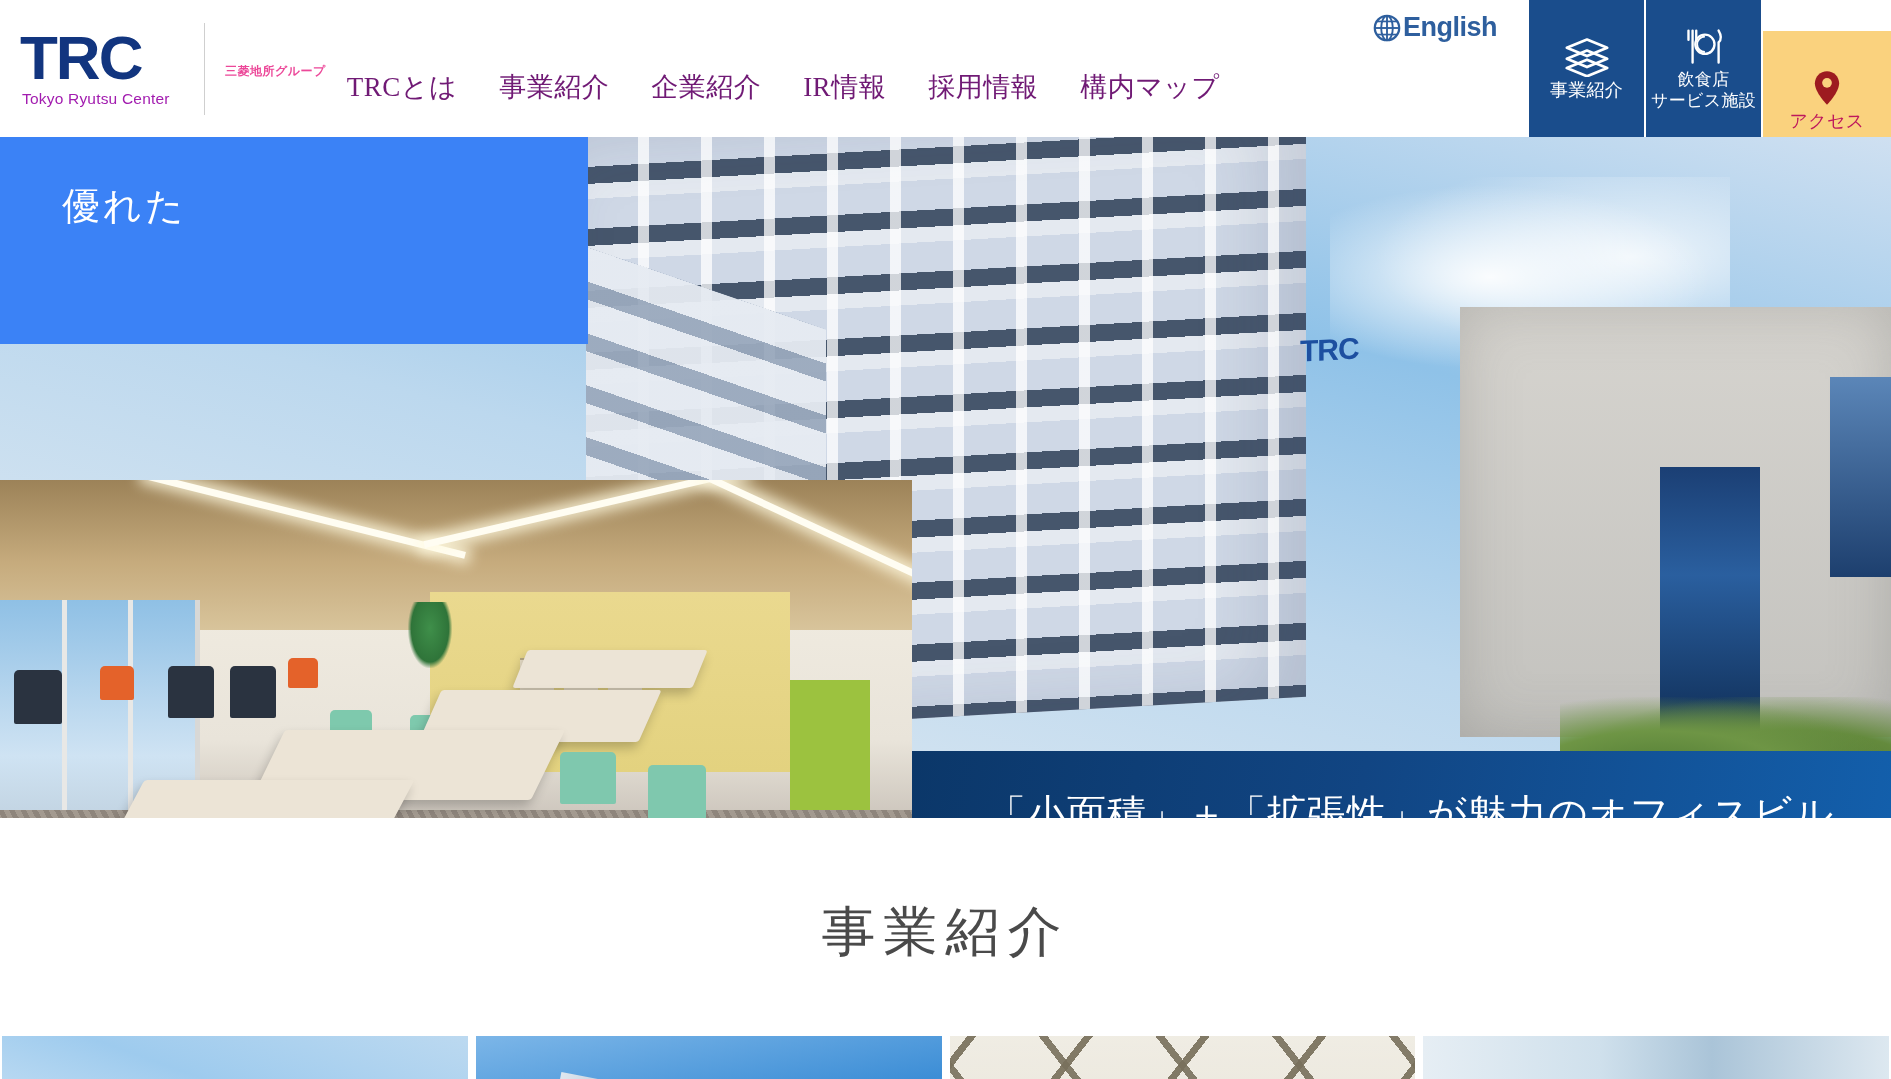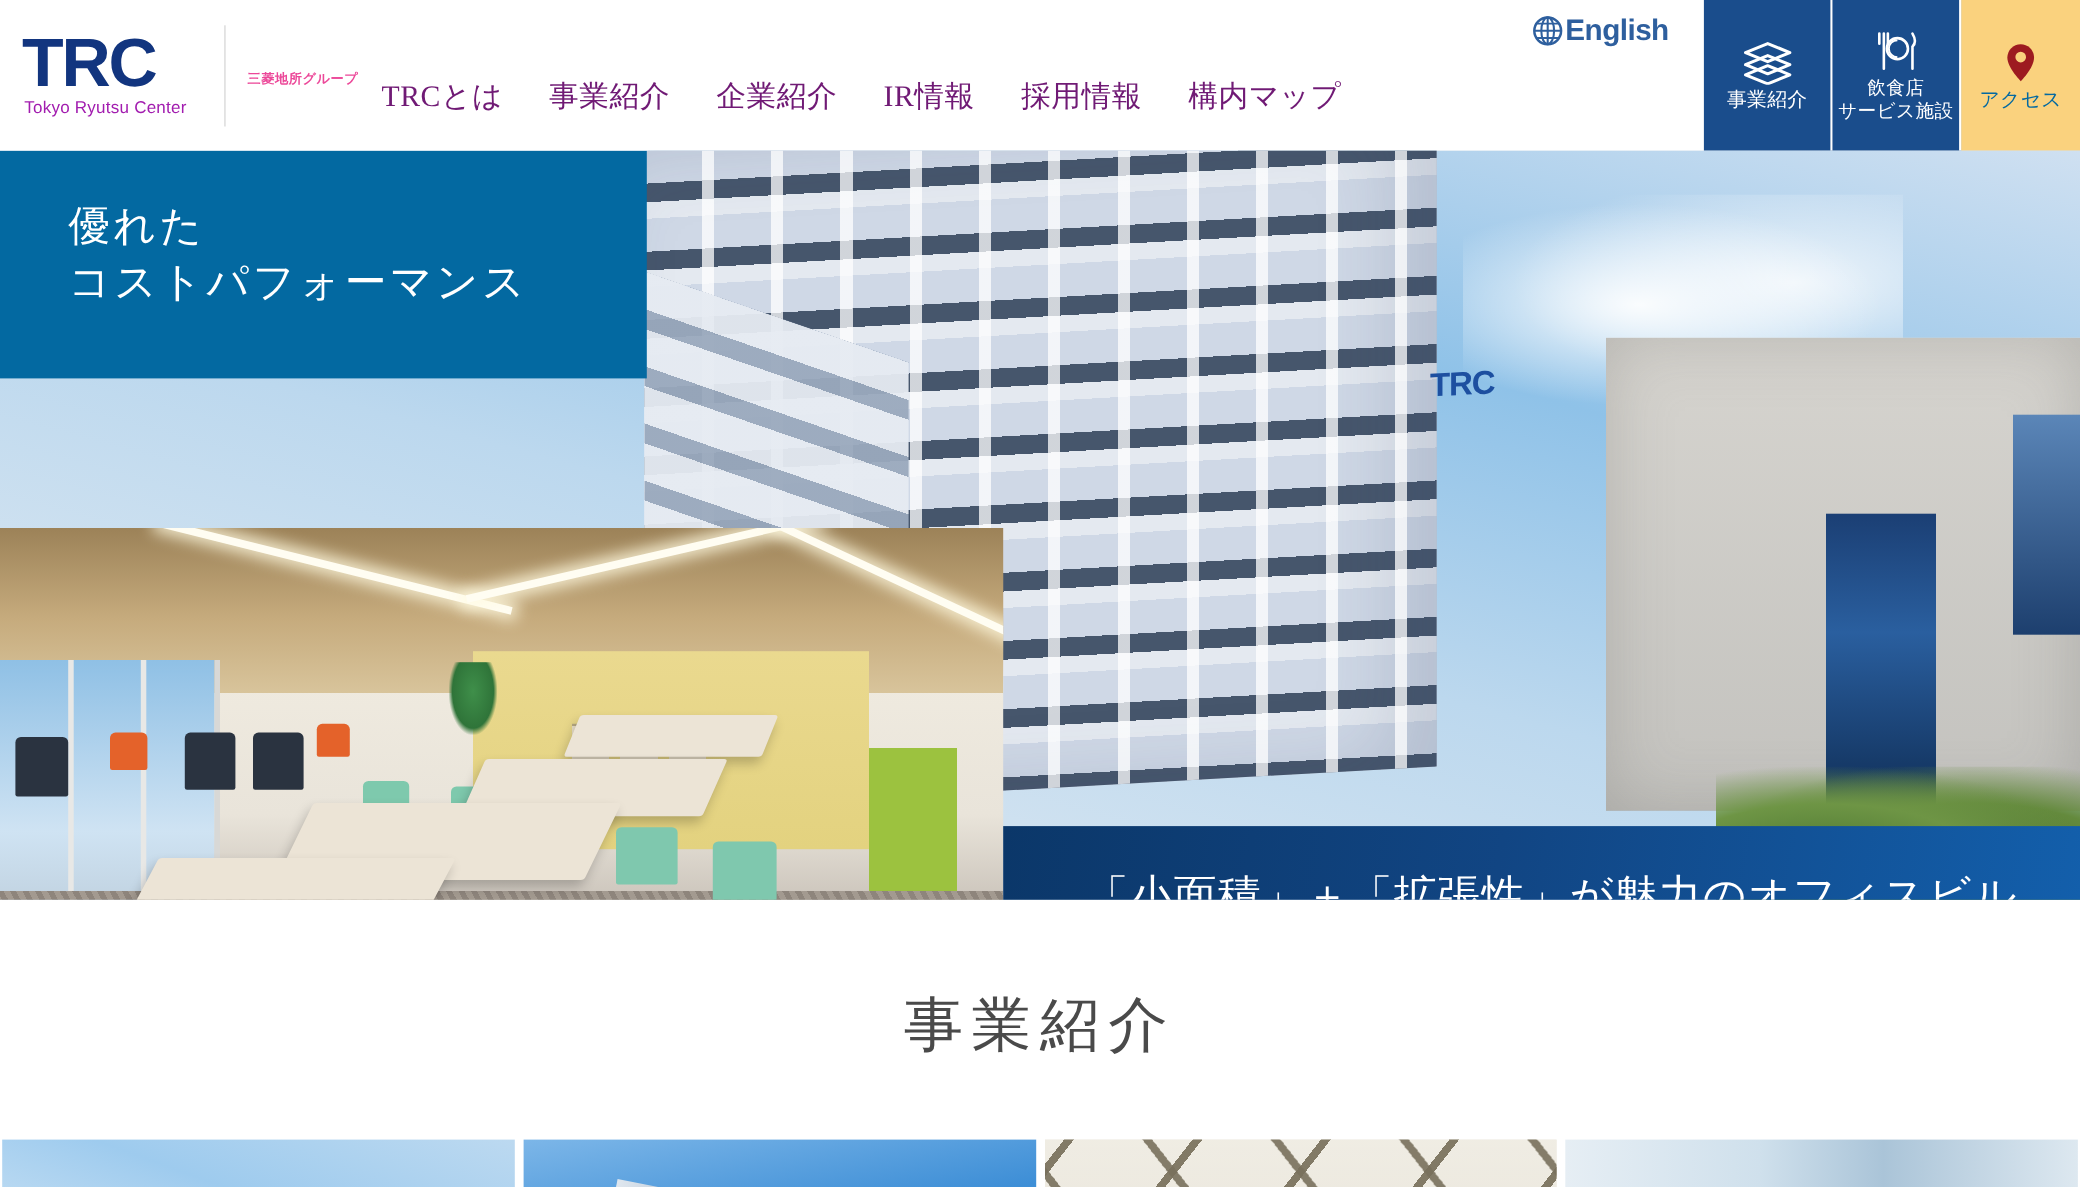--- a/index.html
+++ b/index.html
@@ -104,21 +104,21 @@
   .util-tiles { display: flex; height: 137px; }
   .util-tile {
     width: 117px; height: 137px;
     display: flex; flex-direction: column;
     align-items: center; justify-content: center;
     cursor: pointer;
     text-align: center;
     border-right: 2px solid #ffffff;
   }
   .util-tile.navy { background: #1a4d8c; color: #ffffff; }
-  .util-tile.amber { background: #fad27e; color: #0369a1; border-right: none; width: 108px; }
+  .util-tile.amber { background: #fad27e; color: #be185d; border-right: none; width: 128px; margin-top: 31px; }
   .util-icon { height: 42px; display: flex; align-items: center; justify-content: center; margin-bottom: 2px; }
   .util-label {
     font-size: 18px; line-height: 1.18; letter-spacing: .3px;
   }
   .util-label.small { font-size: 17px; }
 
   
   #hero {
     position: relative;
     width: 1891px; height: 681px;
@@ -199,21 +199,21 @@
     position: absolute; left: 1330px; top: 40px;
     width: 400px; height: 200px;
     background: radial-gradient(ellipse at 40% 50%, rgba(255,255,255,.92) 0%, rgba(255,255,255,0) 65%),
                 radial-gradient(ellipse at 75% 40%, rgba(255,255,255,.8) 0%, rgba(255,255,255,0) 60%);
   }
 
   
   .hero-panel-top {
     position: absolute; left: 0; top: 0;
     width: 588px; height: 207px;
-    background: #0369a1;
+    background: #3b82f6;
     color: #ffffff;
     padding: 44px 0 0 62px;
   }
   .hero-panel-top .line {
     font-size: 38px; line-height: 1.33; letter-spacing: 3px;
     font-family: "Liberation Serif", serif;
   }
 
   
   .photo-office {
@@ -422,21 +422,20 @@
     <div class="bld-left-wall"></div>
     <div class="bld-trc-sign">TRC</div>
     <div class="bld-right"></div>
     <div class="bld-right-glass"></div>
     <div class="bld-right-glass2"></div>
     <div class="hero-greenery"></div>
   </div>
 
   <div class="hero-panel-top">
     <div class="line">優れた</div>
-    <div class="line">コストパフォーマンス</div>
   </div>
 
   <div class="photo-office">
     <div class="office-ceiling"></div>
     <div class="office-light office-l1"></div>
     <div class="office-light office-l2"></div>
     <div class="office-light office-l3"></div>
     <div class="office-window">
       <div class="mull" style="left:62px"></div>
       <div class="mull" style="left:128px"></div>

